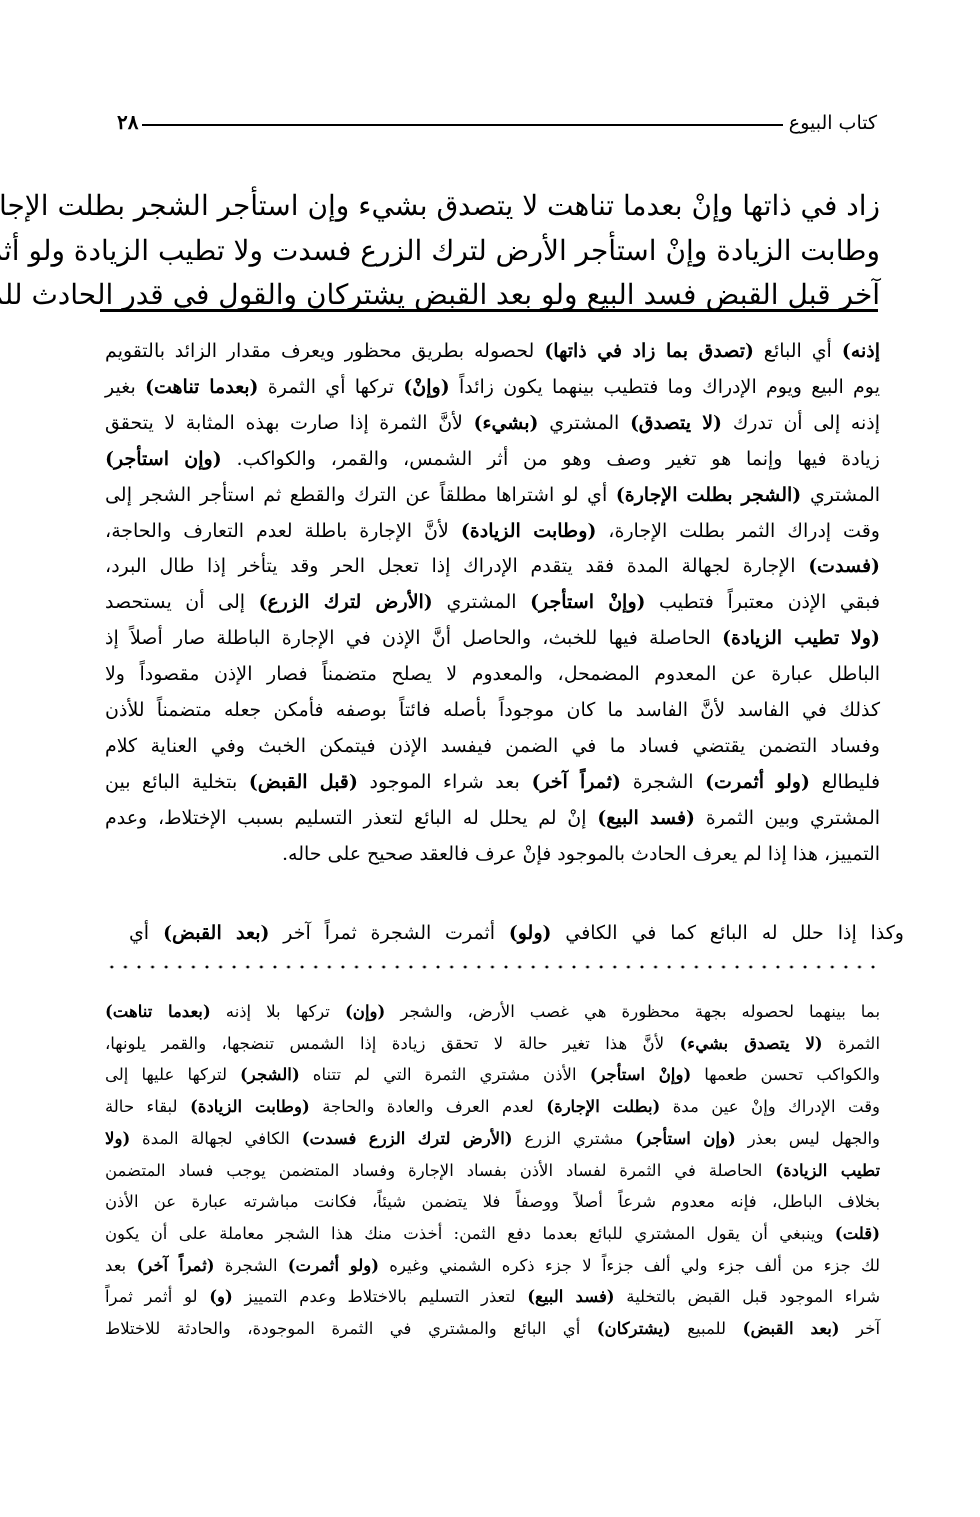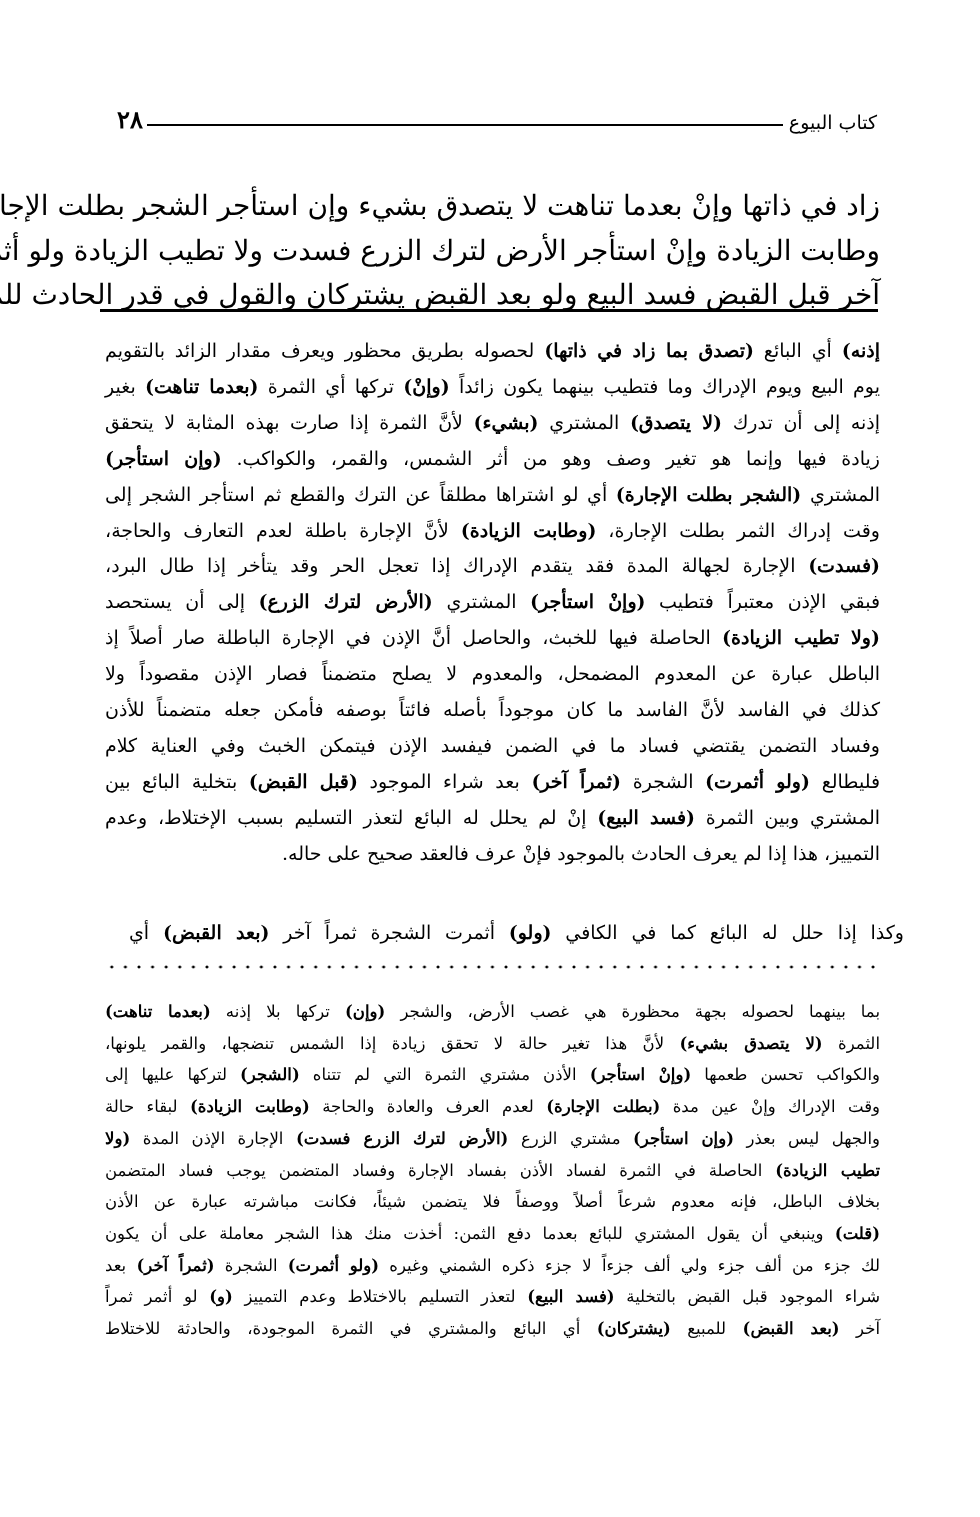--- a/index.html
+++ b/index.html
@@ -35,21 +35,21 @@
       white-space: nowrap;
       padding-left: 6px;
       line-height: 1;
     }
     .header .rule {
       flex: 1;
       border-bottom: 2px solid #000;
       margin-bottom: 6px;
     }
     .header .page-num {
-      font-size: 24px;
+      font-size: 20px;
       font-weight: bold;
       padding-right: 4px;
       line-height: 1;
     }
     .main-text {
       position: absolute;
       top: 160px;
       left: 105px;
       width: 775px;
       direction: rtl;
@@ -160,21 +160,21 @@
       <span class="line"><span>وكذا إذا حلل له البائع كما في الكافي </span><b>(ولو)</b><span> أثمرت الشجرة ثمراً آخر </span><b>(بعد القبض)</b><span> أي</span></span>
     </div>
 
   <div class="dots"></div>
 
   <div class="footnote" id="footnote-block">
       <span class="line"><span>بما بينهما لحصوله بجهة محظورة هي غصب الأرض، والشجر </span><b>(وإن)</b><span> تركها بلا إذنه </span><b>(بعدما تناهت)</b></span>
       <span class="line"><span>الثمرة </span><b>(لا يتصدق بشيء)</b><span> لأنَّ هذا تغير حالة لا تحقق زيادة إذا الشمس تنضجها، والقمر يلونها،</span></span>
       <span class="line"><span>والكواكب تحسن طعمها </span><b>(وإنْ استأجر)</b><span> الأذن مشتري الثمرة التي لم تتناه </span><b>(الشجر)</b><span> لتركها عليها إلى</span></span>
       <span class="line"><span>وقت الإدراك وإنْ عين مدة </span><b>(بطلت الإجارة)</b><span> لعدم العرف والعادة والحاجة </span><b>(وطابت الزيادة)</b><span> لبقاء حالة</span></span>
-      <span class="line"><span>والجهل ليس بعذر </span><b>(وإن استأجر)</b><span> مشتري الزرع </span><b>(الأرض لترك الزرع فسدت)</b><span> الإجارة الإذن المدة </span><b>(ولا</b></span>
+      <span class="line"><span>والجهل ليس بعذر </span><b>(وإن استأجر)</b><span> مشتري الزرع </span><b>(الأرض لترك الزرع فسدت)</b><span> الكافي لجهالة المدة </span><b>(ولا</b></span>
       <span class="line"><b>تطيب الزيادة)</b><span> الحاصلة في الثمرة لفساد الأذن بفساد الإجارة وفساد المتضمن يوجب فساد المتضمن</span></span>
       <span class="line"><span>بخلاف الباطل، فإنه معدوم شرعاً أصلاً ووصفاً فلا يتضمن شيئاً، فكانت مباشرته عبارة عن الأذن</span></span>
       <span class="line"><b>(قلت)</b><span> وينبغي أن يقول المشتري للبائع بعدما دفع الثمن: أخذت منك هذا الشجر معاملة على أن يكون</span></span>
       <span class="line"><span>لك جزء من ألف جزء ولي ألف جزءاً لا جزء ذكره الشمني وغيره </span><b>(ولو أثمرت)</b><span> الشجرة </span><b>(ثمراً آخر)</b><span> بعد</span></span>
       <span class="line"><span>شراء الموجود قبل القبض بالتخلية </span><b>(فسد البيع)</b><span> لتعذر التسليم بالاختلاط وعدم التمييز </span><b>(و)</b><span> لو أثمر ثمراً</span></span>
       <span class="line"><span>آخر </span><b>(بعد القبض)</b><span> للمبيع </span><b>(يشتركان)</b><span> أي البائع والمشتري في الثمرة الموجودة، والحادثة للاختلاط</span></span>
     </div>
 
 </div>
 

